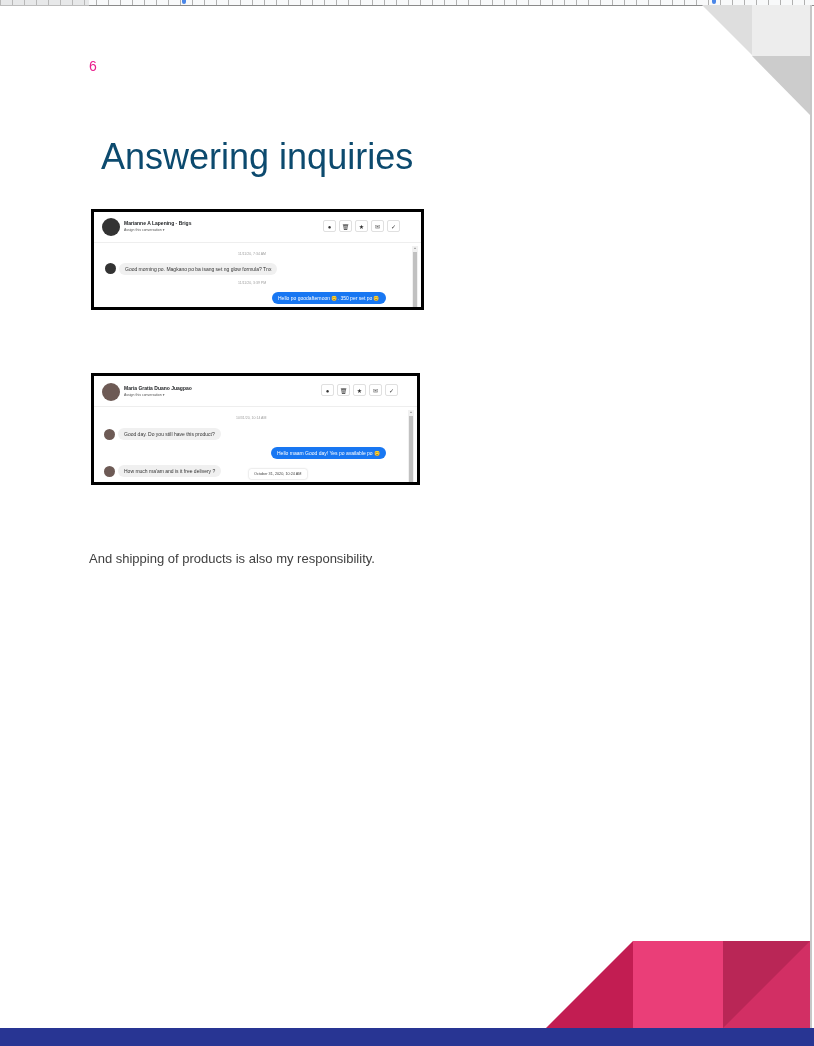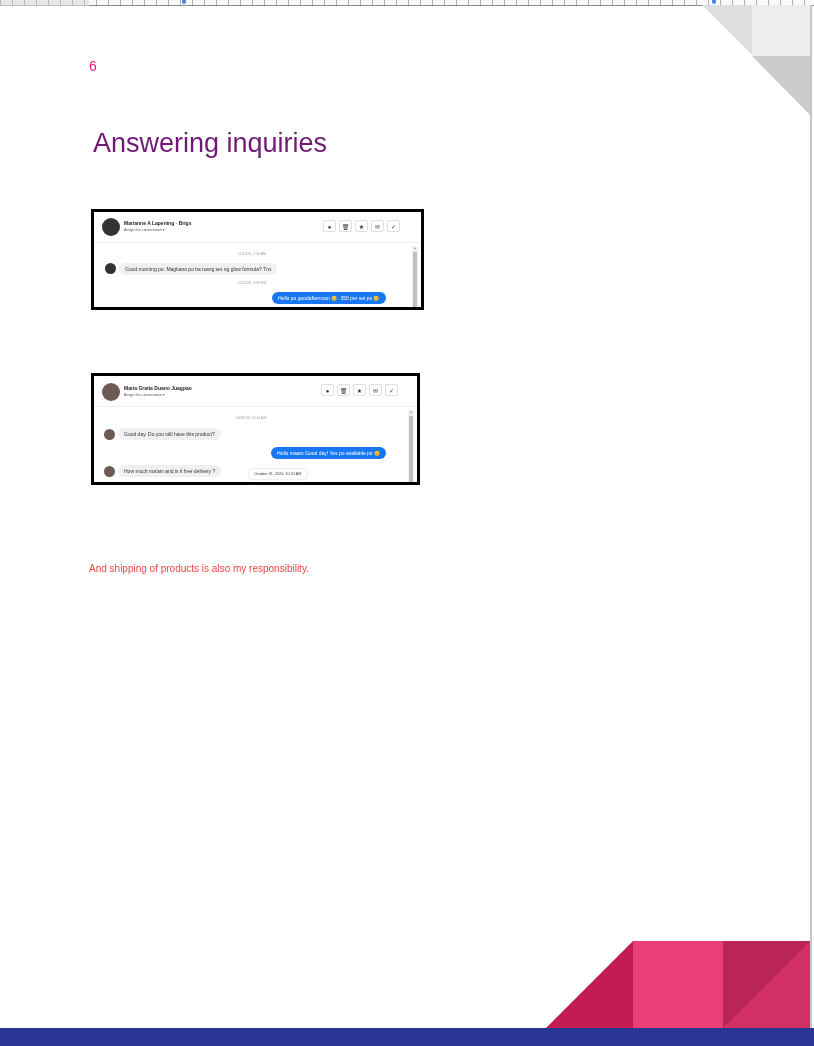--- a/index.html
+++ b/index.html
@@ -21,22 +21,22 @@
 
   
   .deco-b1 { position:absolute; left:546px; top:941px; width:0; height:0; border-bottom:87px solid #c21d52; border-left:87px solid transparent; }
   .deco-b2 { position:absolute; left:633px; top:941px; width:90px; height:87px; background:#ea3e78; }
   .deco-b3 { position:absolute; left:723px; top:941px; width:87px; height:87px; background:#d22f64; overflow:hidden; }
   .deco-b3 .shade { position:absolute; left:0; top:0; width:0; height:0; border-top:87px solid #b52553; border-right:87px solid transparent; opacity:0.85; }
   .navy-bar { position:absolute; left:0; top:1028px; width:814px; height:18px; background:#283593; }
 
   
   .slide-num { position:absolute; left:89px; top:58px; color:#e91e8c; font-size:14px; }
-  .slide-title { position:absolute; left:89px; top:124px; color:#701a75; font-size:27px; font-weight:normal; margin:4px; }
-  .body-text { position:absolute; left:89px; top:563px; color:#ef4444; font-size:10px; }
+  .slide-title { position:absolute; left:89px; top:124px; color:#0c4a6e; font-size:36px; font-weight:normal; margin:12px; }
+  .body-text { position:absolute; left:89px; top:551px; color:#404040; font-size:13px; }
 
   
   .chat { position:absolute; background:#fff; border:3px solid #000; box-sizing:border-box; overflow:hidden; font-family:"Liberation Sans", sans-serif; }
   .chat .hdr { position:absolute; left:0; top:0; right:0; height:30px; border-bottom:1px solid #eeeeee; }
   .chat .avatar { position:absolute; width:18px; height:18px; border-radius:50%; background:#333; }
   .chat .avatar.sm { width:11px; height:11px; }
   .chat .name { position:absolute; font-size:5px; font-weight:bold; color:#1c1e21; }
   .chat .assign { position:absolute; font-size:3.5px; color:#555; }
   .chat .actions { position:absolute; top:8px; display:flex; gap:3px; }
   .chat .act { width:13px; height:12px; border:1px solid #e0e0e0; border-radius:2px; background:#fff; font-size:6px; line-height:12px; text-align:center; color:#333; box-sizing:border-box; }

